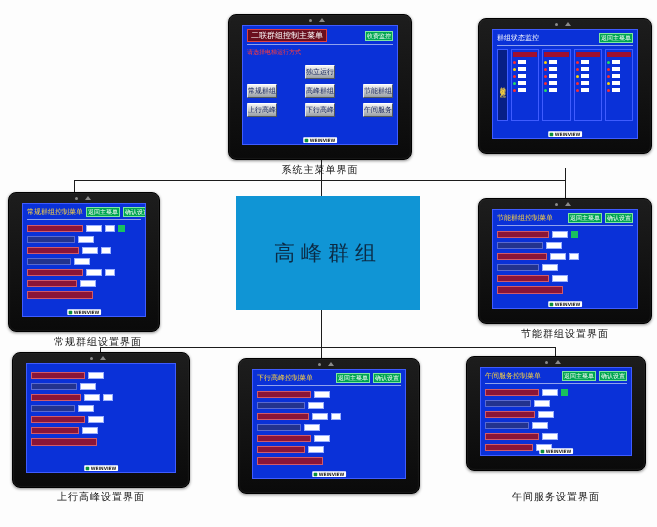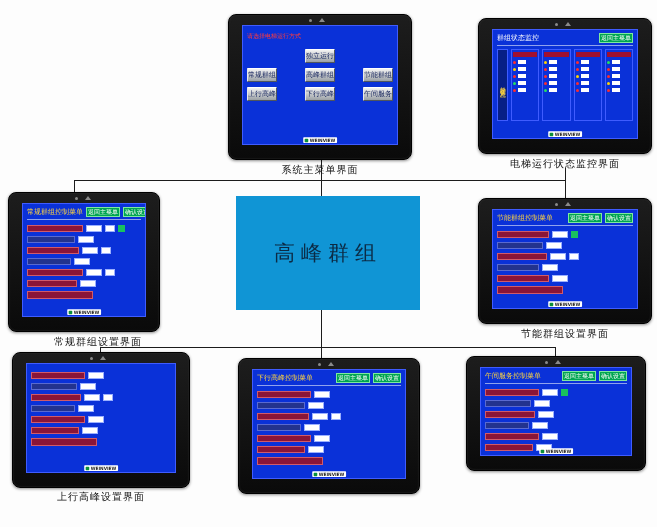--- a/index.html
+++ b/index.html
@@ -97,20 +97,24 @@
   <div class="line" style="left:100px;top:347px;width:1px;height:5px"></div>
   <div class="line" style="left:321px;top:347px;width:1px;height:11px"></div>
   <div class="line" style="left:555px;top:347px;width:1px;height:9px"></div>
 
   <div class="hmi" style="left:228px;top:14px;width:184px;height:146px">
     <div class="marks">
         <span class="mark-dot"></span>
         <span class="mark-tri"></span>
       </div>
     <div class="screen">
+      <div class="scr-head">
+        <span class="mm-title">二联群组控制主菜单</span>
+        <span class="g-btn push">收费监控</span>
+      </div>
       <div class="mm-notice">请选择电梯运行方式</div>
       <div class="mm-center">
         <span class="mm-btn">独立运行</span>
       </div>
       <div class="mm-row">
         <span class="mm-btn">常规群组</span>
         <span class="mm-btn">高峰群组</span>
         <span class="mm-btn">节能群组</span>
       </div>
       <div class="mm-row">
@@ -232,21 +236,20 @@
               <span class="st-box"></span>
             </div>
         </div>
       </div>
       <div class="logo">
         <span class="logo-mark"></span>
         <span class="logo-text">WEINVIEW</span>
       </div>
     </div>
   </div>
-  <div class="caption" style="left:478px;top:157px;width:174px">电梯运行状态监控界面</div>
 
   <div class="center-box" style="left:236px;top:196px;width:184px;height:114px">
     <span>高峰群组</span>
   </div>
 
   <div class="hmi" style="left:8px;top:192px;width:152px;height:140px">
     <div class="marks">
         <span class="mark-dot"></span>
         <span class="mark-tri"></span>
       </div>
@@ -465,14 +468,15 @@
             <span class="vbox"></span>
           </div>
       </div>
       <div class="bbar"></div>
       <div class="logo">
         <span class="logo-mark"></span>
         <span class="logo-text">WEINVIEW</span>
       </div>
     </div>
   </div>
+  <div class="caption" style="left:466px;top:490px;width:180px">午间服务设置界面</div>
 
 </div>
 
 </body></html>

